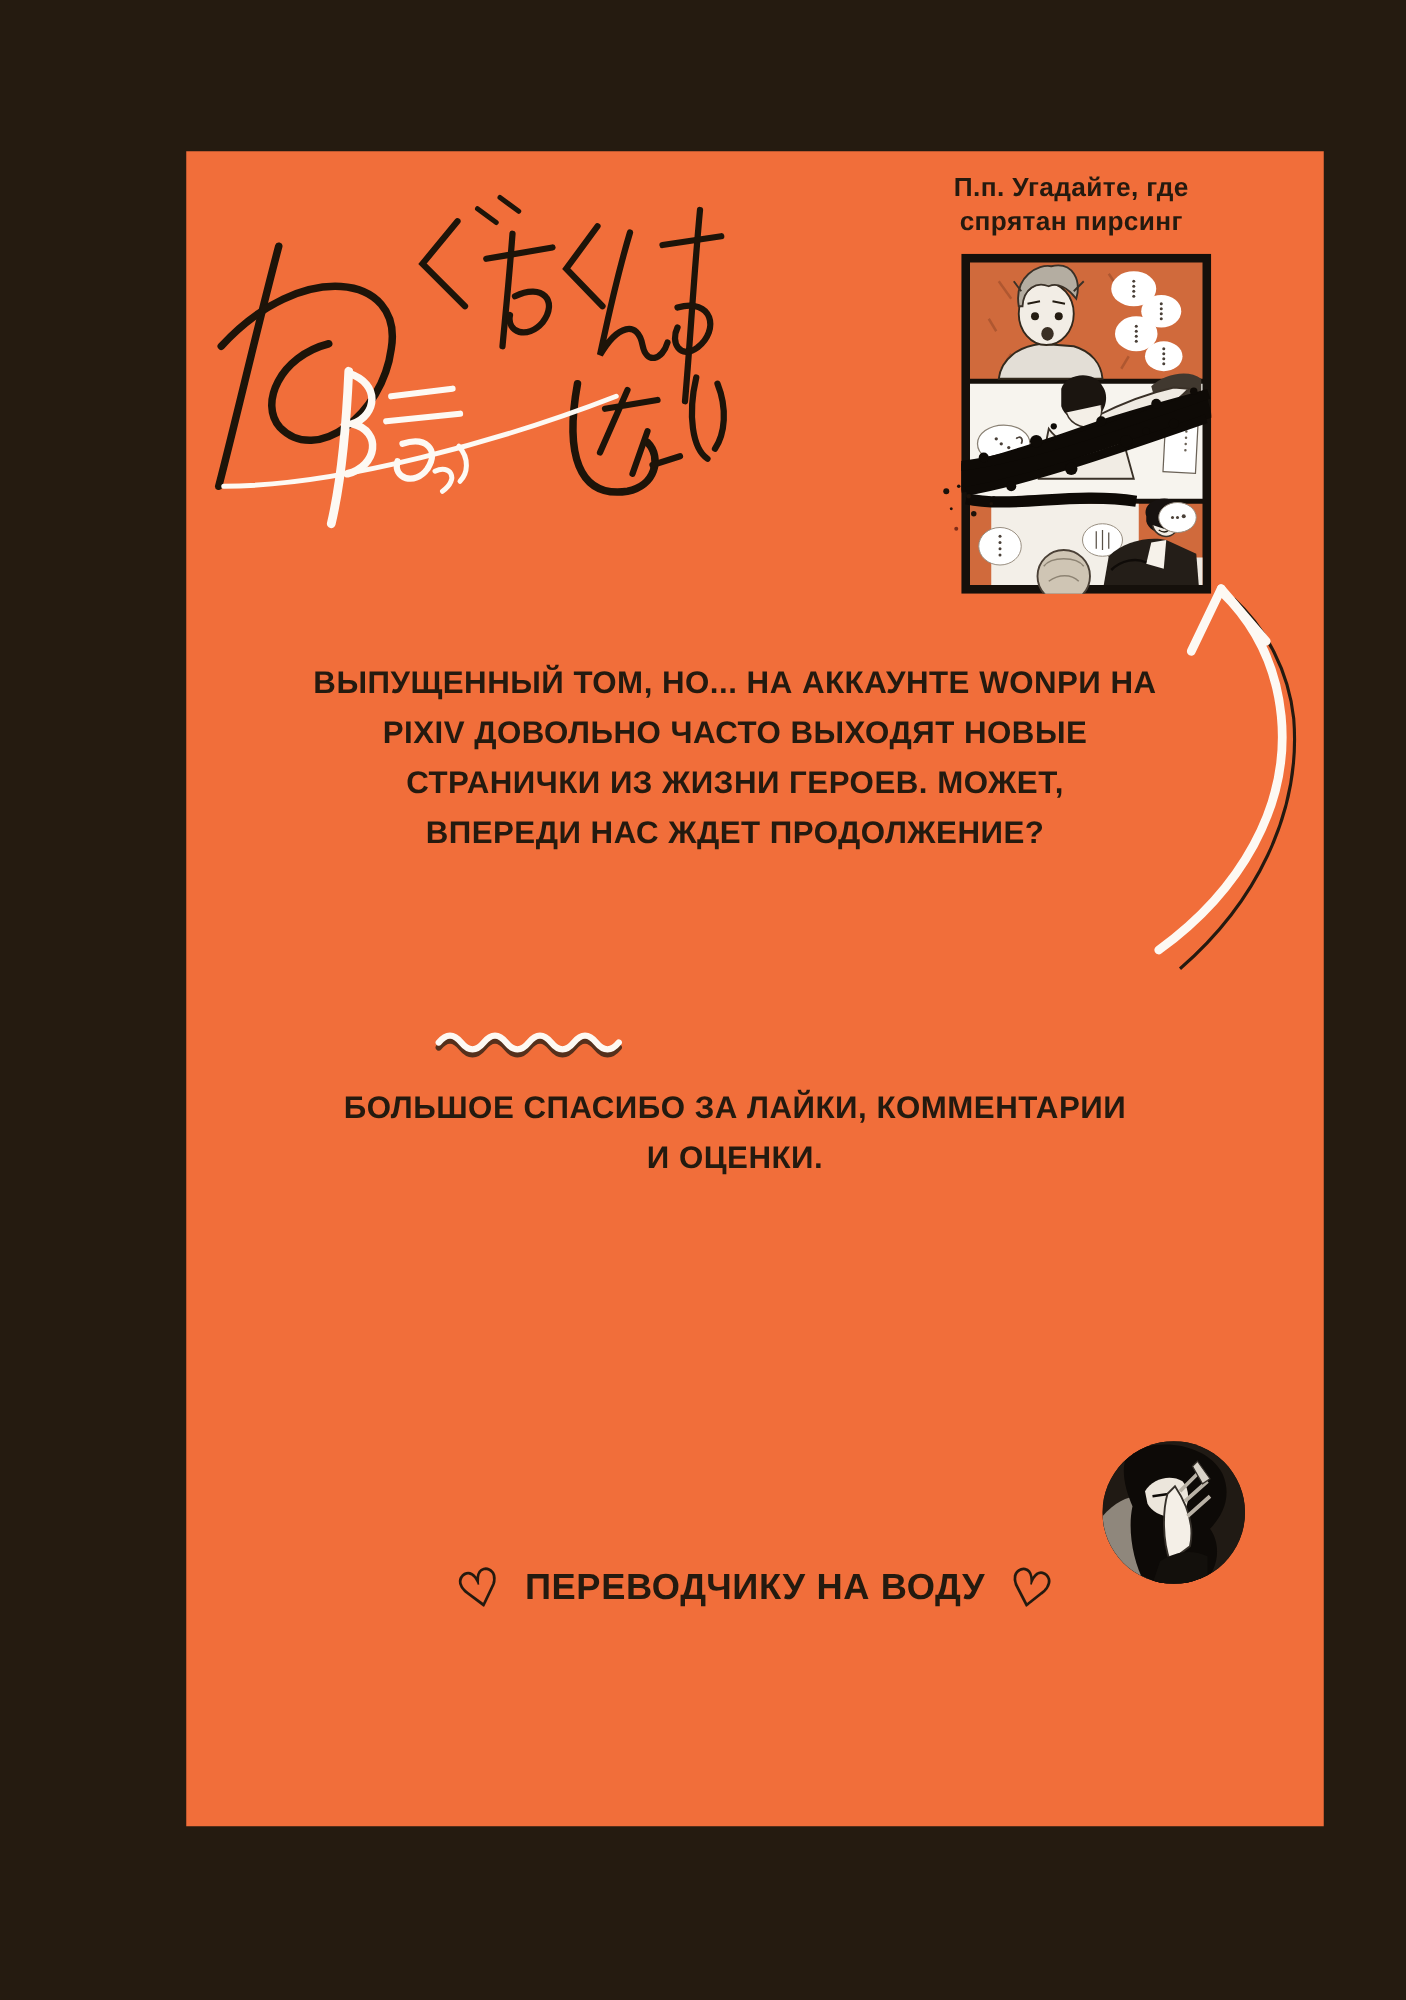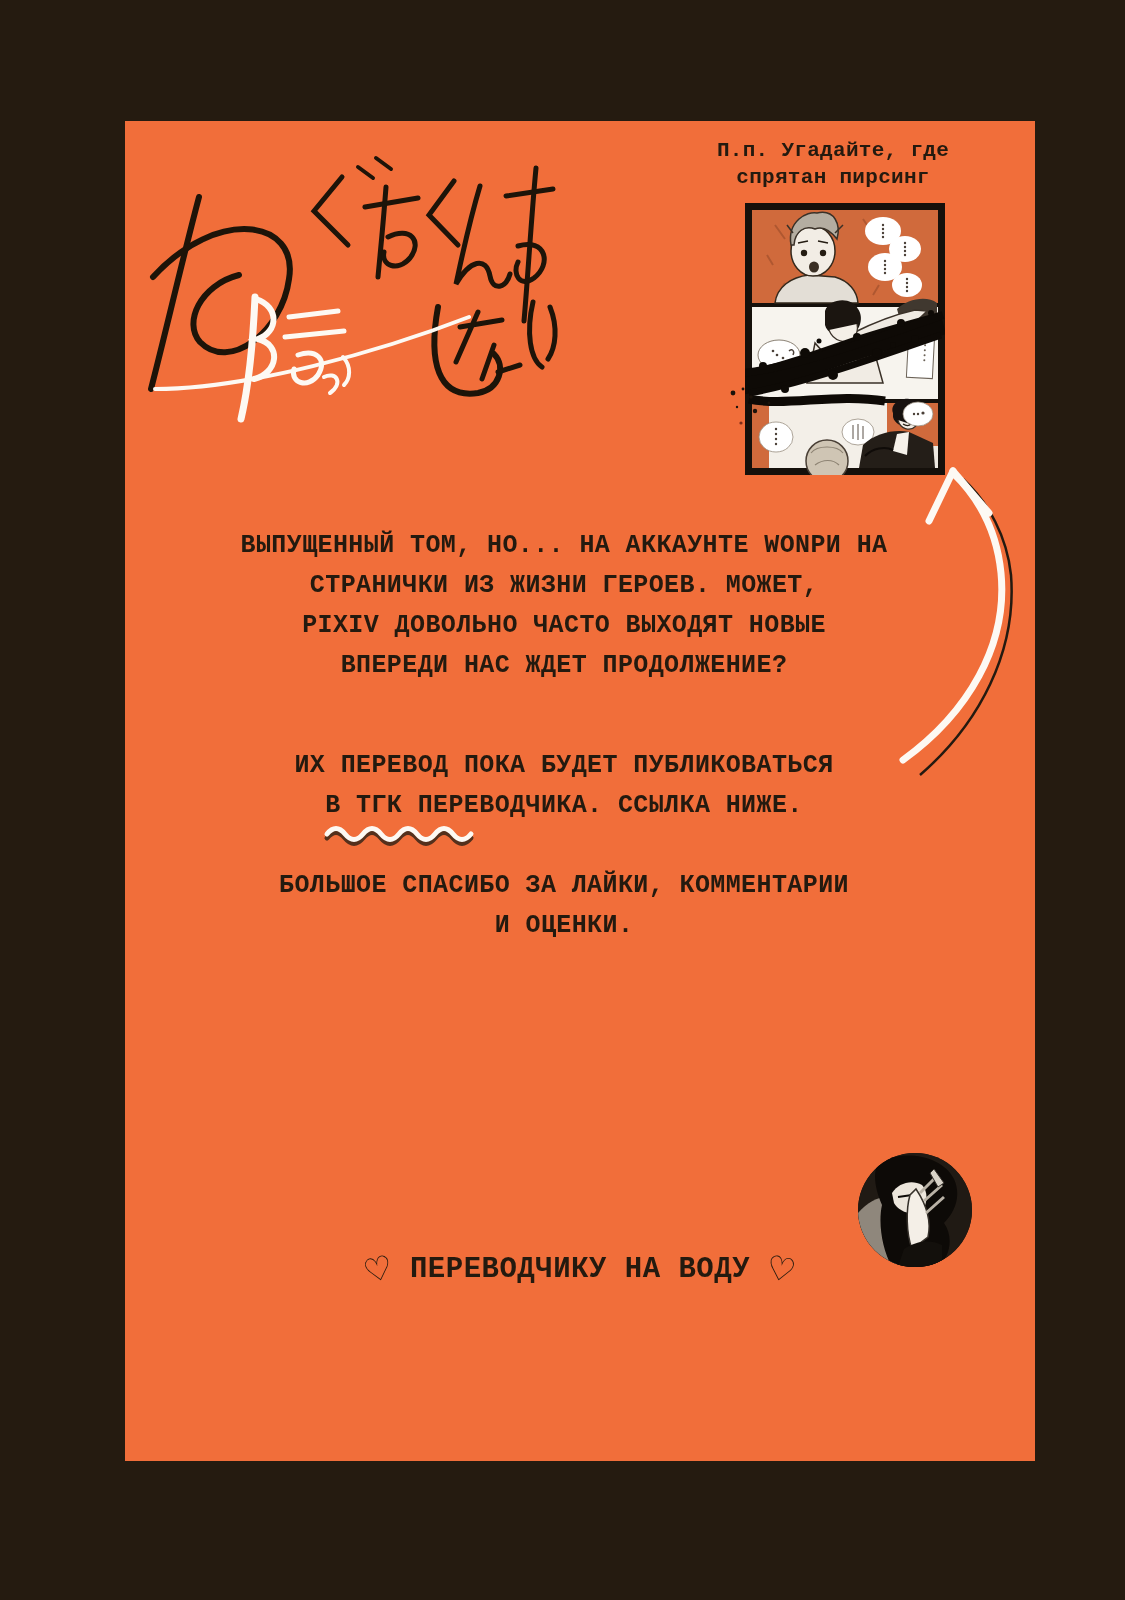--- a/index.html
+++ b/index.html
@@ -1,17 +1,17 @@
 <!DOCTYPE html>
 <html><head>
 <meta charset="utf-8">
 <style>
   html,body{margin:0;padding:0;background:#251b10;width:1125px;height:1600px;overflow:hidden;}
   *{box-sizing:border-box;}
-  .root{position:relative;width:896px;height:1600px;background:#251b10;font-family:Liberation Mono, monospace;}
+  .root{position:relative;width:896px;height:1600px;background:#251b10;font-family:Liberation Sans, sans-serif;margin-left:24px;}
   .paper{position:absolute;left:125px;top:121px;width:910px;height:1340px;background:#f16e3a;}
   
   .calligraphy{position:absolute;left:12px;top:4px;width:430px;height:320px;}
   
   .tn-caption{position:absolute;left:558px;top:16px;width:300px;text-align:center;color:#241a0f;font-weight:700;font-size:21px;line-height:27px;letter-spacing:.3px;}
   
   .manga{position:absolute;left:620px;top:82px;width:200px;height:272px;}
   .specks{position:absolute;left:600px;top:262px;width:60px;height:60px;}
   
   .arrow{position:absolute;left:748px;top:334px;width:160px;height:345px;}
@@ -206,29 +206,25 @@
       <path d="M47,320 C107,268 144,196 138,120 C134,82 116,48 90,24" stroke="#241a10" stroke-width="2.5" fill="none"></path>
       <g stroke="#fdf9f3" stroke-width="7" fill="none" stroke-linecap="round">
         <path d="M30,305 C95,258 135,190 128,118 C124,78 108,45 80,18"></path>
         <path d="M80,16 L56,66"></path>
         <path d="M80,16 L116,58"></path>
       </g>
     </svg>
 
     <div class="copy p1">
       <div class="line">ВЫПУЩЕННЫЙ ТОМ, НО... НА АККАУНТЕ WONPИ НА</div>
+      <div class="line">PIXIV ДОВОЛЬНО ЧАСТО ВЫХОДЯТ НОВЫЕ</div>
       <div class="line">СТРАНИЧКИ ИЗ ЖИЗНИ ГЕРОЕВ. МОЖЕТ,</div>
-      <div class="line">PIXIV ДОВОЛЬНО ЧАСТО ВЫХОДЯТ НОВЫЕ</div>
       <div class="line">ВПЕРЕДИ НАС ЖДЕТ ПРОДОЛЖЕНИЕ?</div>
     </div>
 
-    <div class="copy p2">
-      <div class="line">ИХ ПЕРЕВОД ПОКА БУДЕТ ПУБЛИКОВАТЬСЯ</div>
-      <div class="line">В ТГК ПЕРЕВОДЧИКА. ССЫЛКА НИЖЕ.</div>
-    </div>
 
     <svg class="wave" viewBox="0 0 170 26">
       <path d="M4,17 q9,-11 18,0 t18,0 t18,0 t18,0 t18,0 t18,0 t18,0 t18,0" stroke="#55301c" stroke-width="5" fill="none" stroke-linecap="round"></path>
       <path d="M4,13 q9,-11 18,0 t18,0 t18,0 t18,0 t18,0 t18,0 t18,0 t18,0" stroke="#fdf9f3" stroke-width="5" fill="none" stroke-linecap="round"></path>
     </svg>
 
     <div class="copy p3">
       <div class="line">БОЛЬШОЕ СПАСИБО ЗА ЛАЙКИ, КОММЕНТАРИИ</div>
       <div class="line">И ОЦЕНКИ.</div>
     </div>

